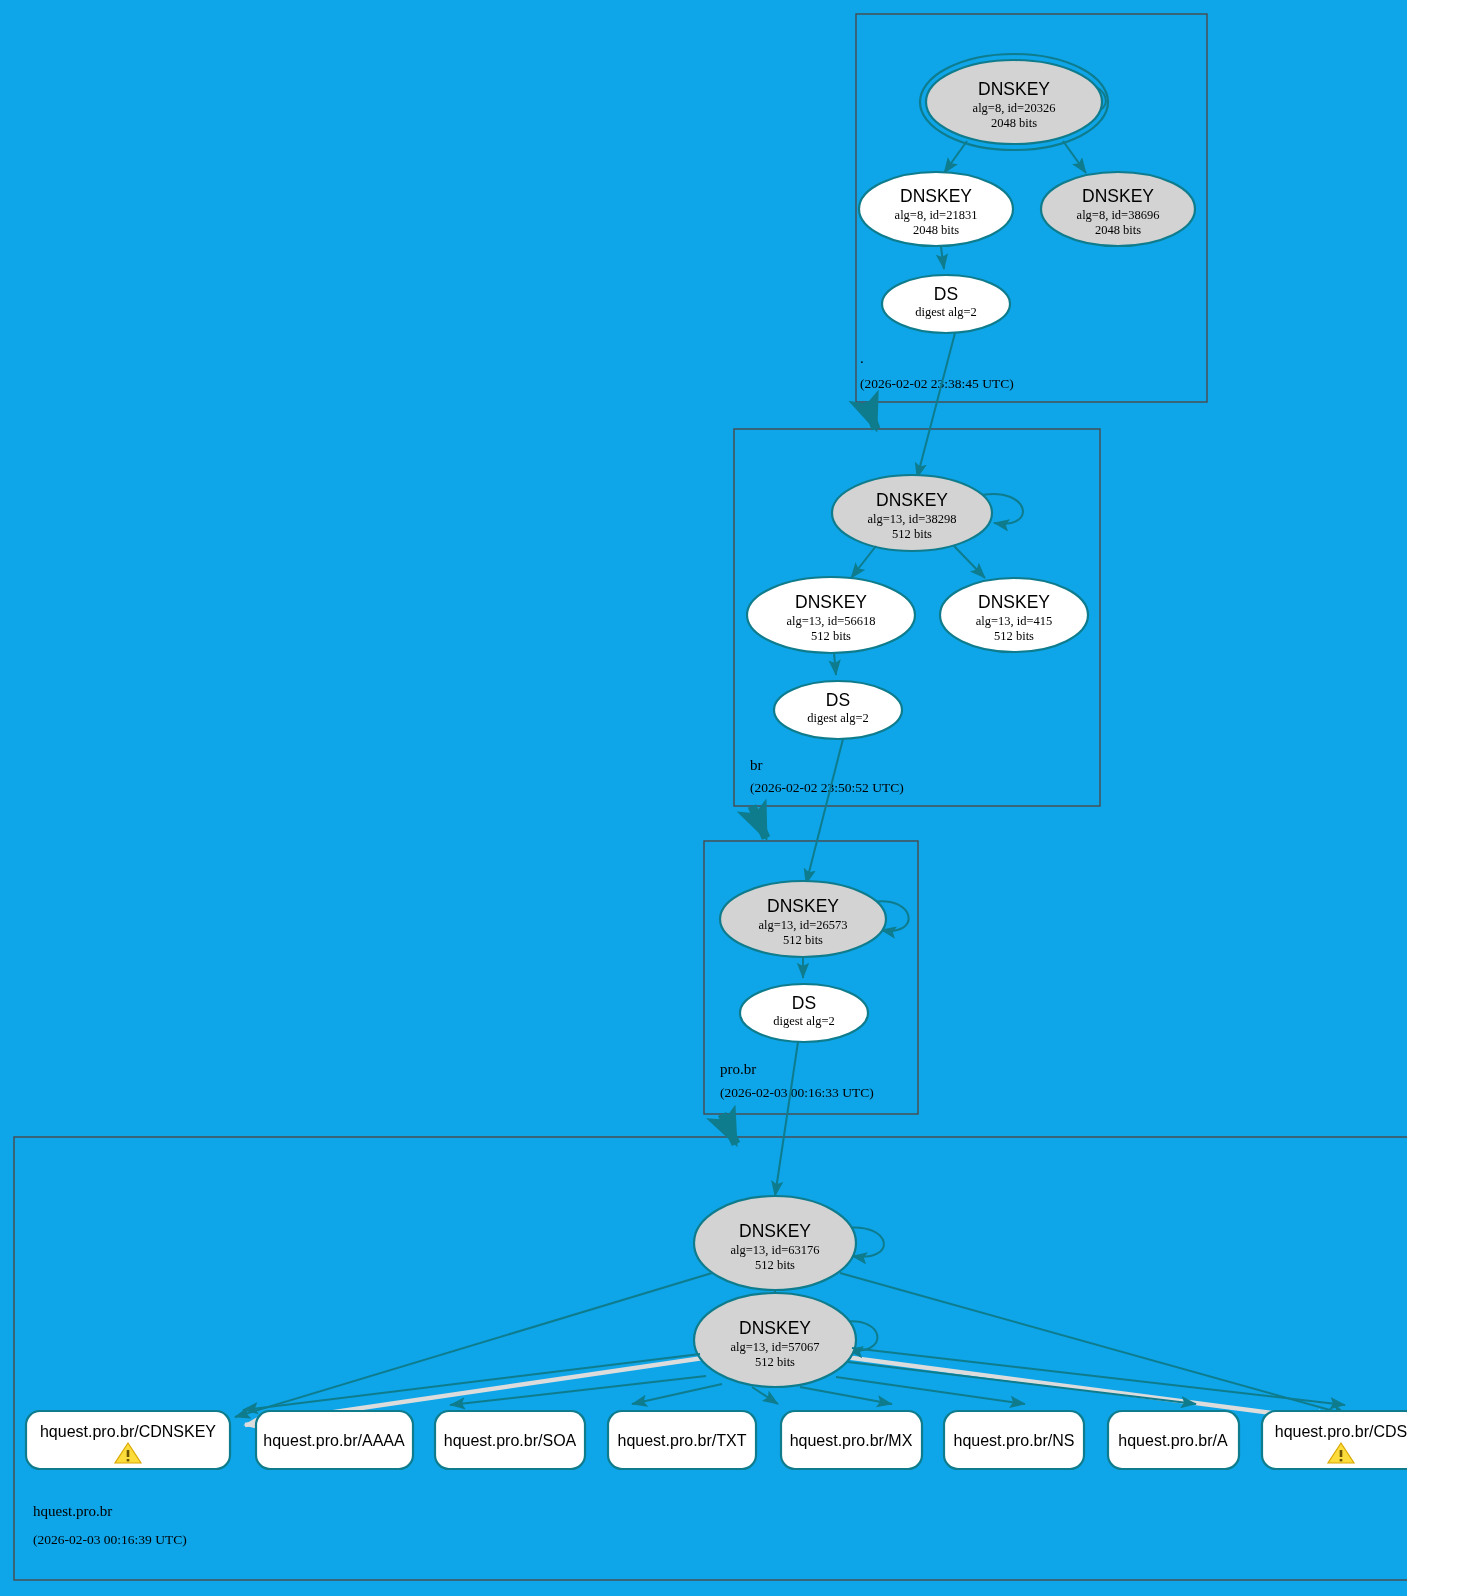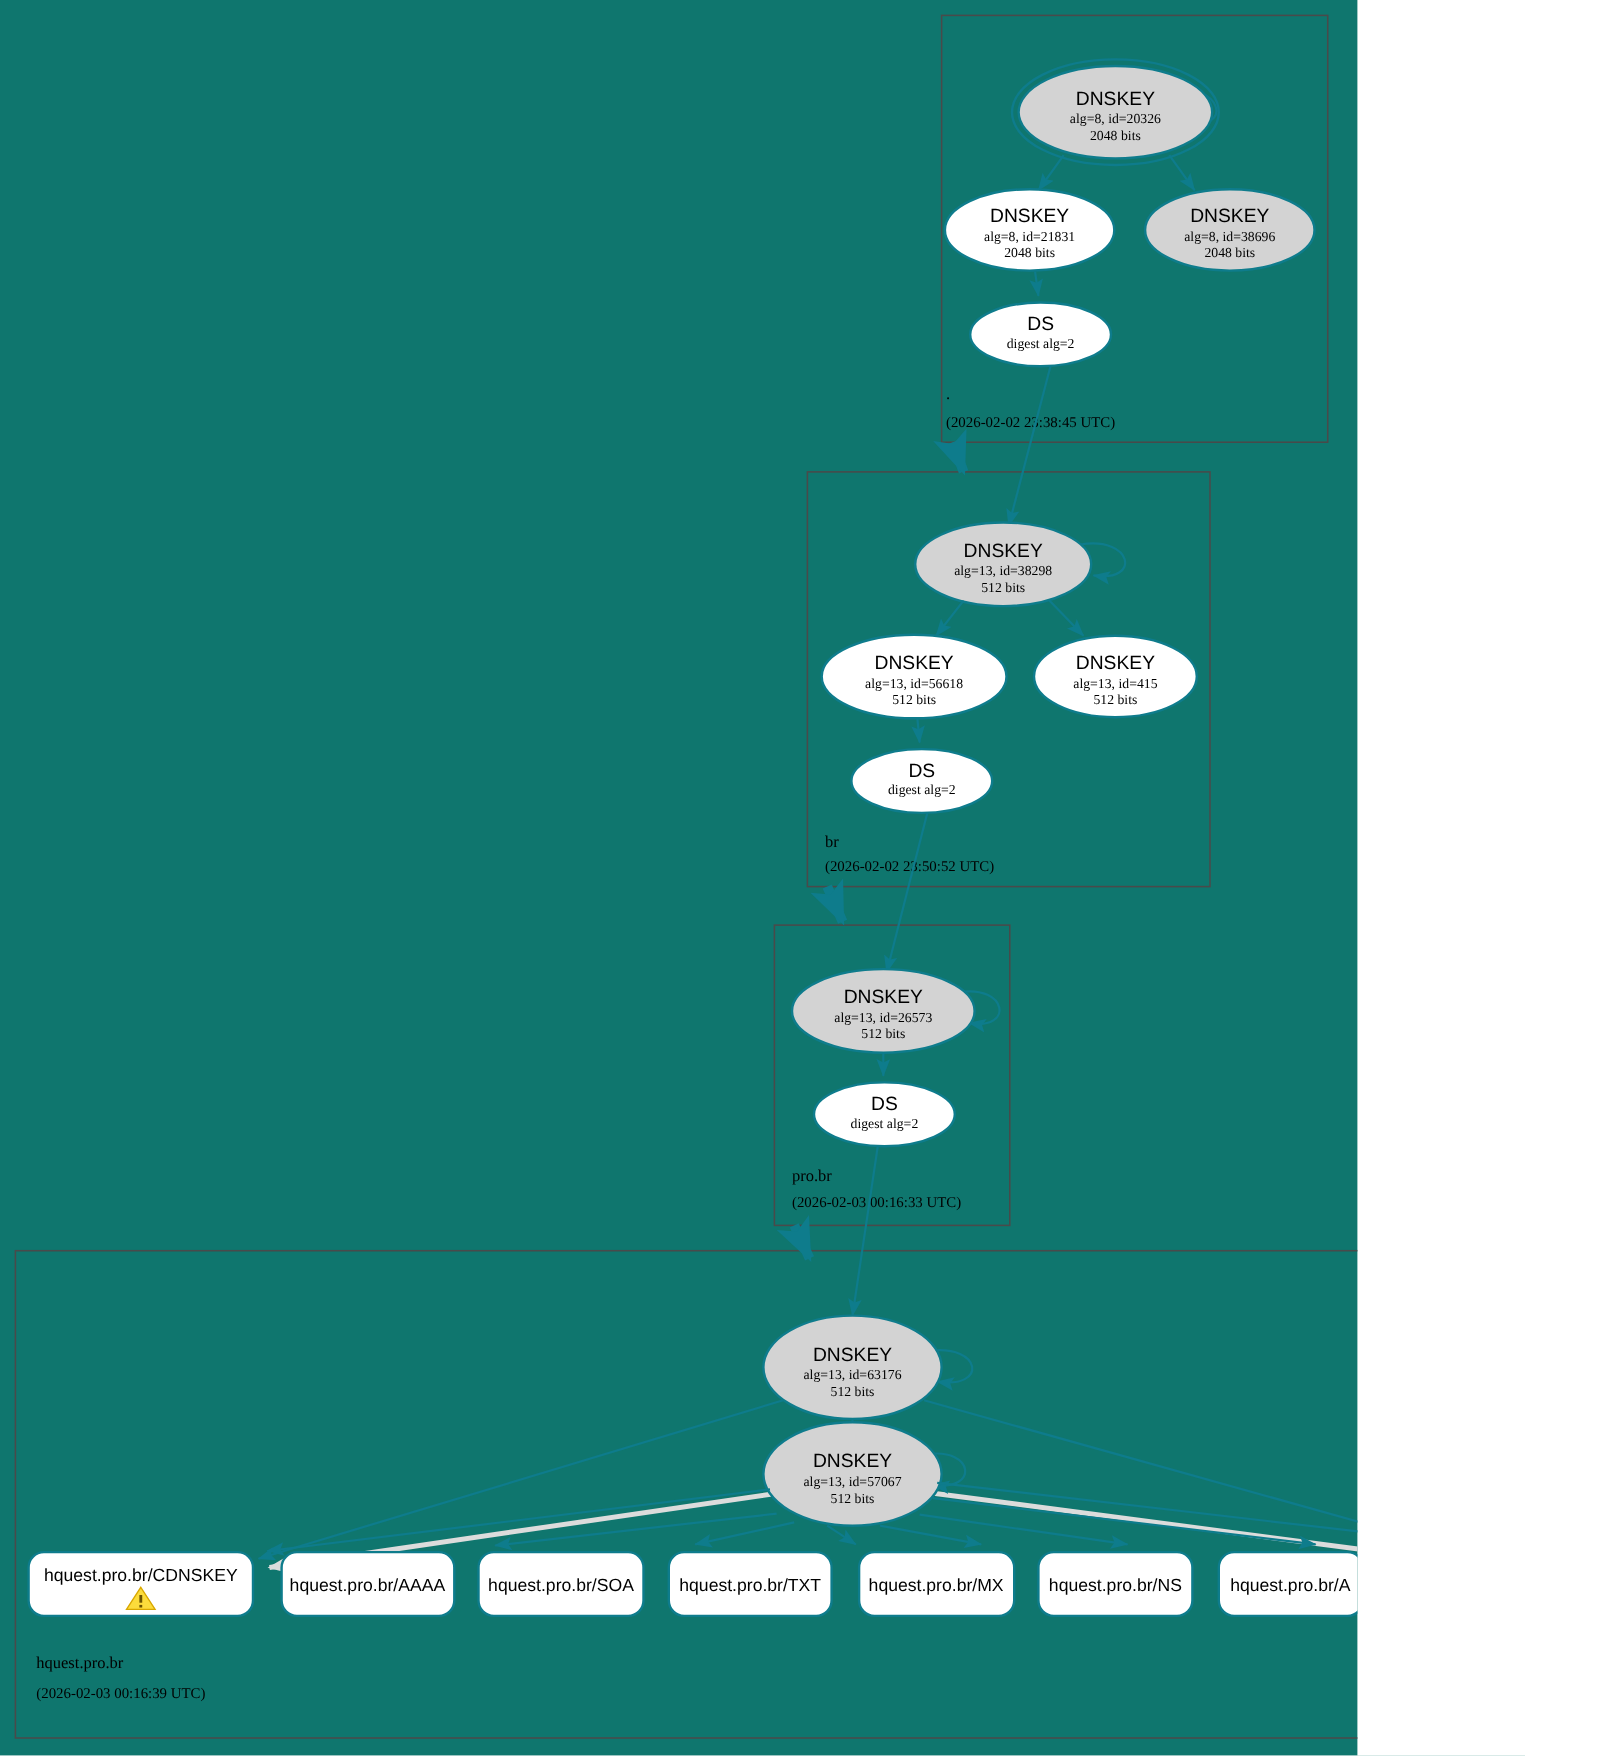--- a/index.html
+++ b/index.html
@@ -2,23 +2,23 @@
 <html><head>
 <meta charset="utf-8">
 <style>
   html, body {
     margin: 0;
     padding: 0;
     background: #ffffff;
   }
   #canvas {
     position: relative;
-    width: 1234px;
+    width: 1407px;
     height: 1596px;
-    background: #0f766e;
+    background: #0ea5e9;
     font-family: "Liberation Sans", sans-serif;
     overflow: hidden;
     text-align: right;
   }
   svg.diagram {
     position: absolute;
     left: 0;
     top: 0;
     width: 1471px;
     height: 1596px;

